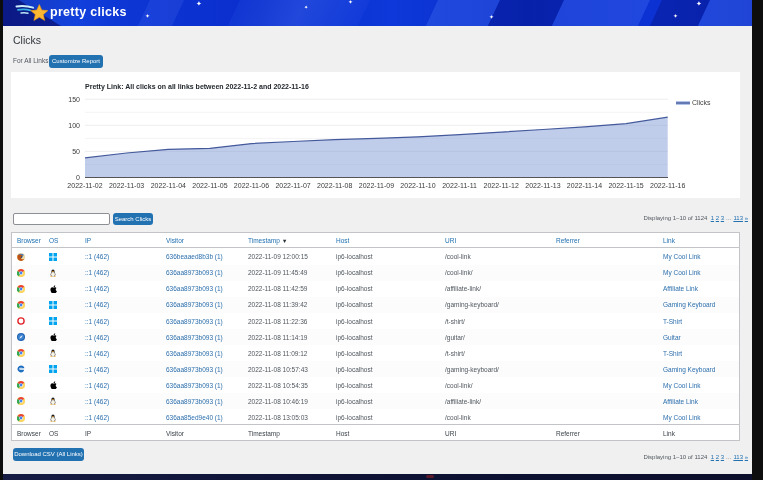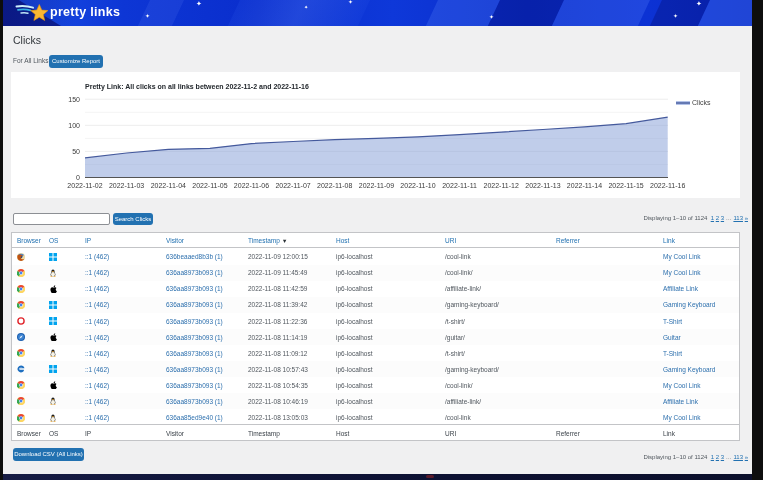--- a/index.html
+++ b/index.html
@@ -72,21 +72,21 @@
   <span class="spark" style="left:345px;top:-2px;font-size:6px;">✦</span>
   <span class="spark" style="left:486px;top:13px;font-size:6px;">✦</span>
   <span class="spark" style="left:670px;top:12px;font-size:6px;">✦</span>
   <span class="spark" style="left:693px;top:0px;font-size:7px;">✦</span>
   <svg class="logo" width="40" height="22" viewBox="0 0 40 22">
     <path d="M4.5 5.4 C10 4.6, 16 5.0, 21 6.6" stroke="#cceefb" stroke-width="2" fill="none" stroke-linecap="round"></path>
     <path d="M6 8.8 C11 8.1, 15 8.4, 18.5 9.4" stroke="#36afe4" stroke-width="1.8" fill="none" stroke-linecap="round"></path>
     <path d="M9 12 C12 11.5, 14 11.7, 16 12.2" stroke="#bfe7f8" stroke-width="1.4" fill="none" stroke-linecap="round"></path>
     <path d="M27.3 3.5 L29.8 9.1 L35.9 9.6 L31.3 13.5 L32.7 19.5 L27.3 16.2 L21.9 19.5 L23.3 13.5 L18.7 9.6 L24.8 9.1 Z" fill="#fbb632" stroke="#e8960c" stroke-width="0.6"></path>
   </svg>
-  <div class="logotext">pretty links</div>
+  <div class="logotext">pretty clicks</div>
 </div>
 
 <div class="h1">Clicks</div>
 <div class="lbl">For All Links:</div>
 <div class="btn btn-cust">Customize Report</div>
 
 <div class="card chartcard"></div>
 <div class="ctitle">Pretty Link: All clicks on all links between 2022-11-2 and 2022-11-16</div>
 
 <svg style="position:absolute;left:60px;top:92px;z-index:2;" width="650" height="102" viewBox="0 0 650 102">

